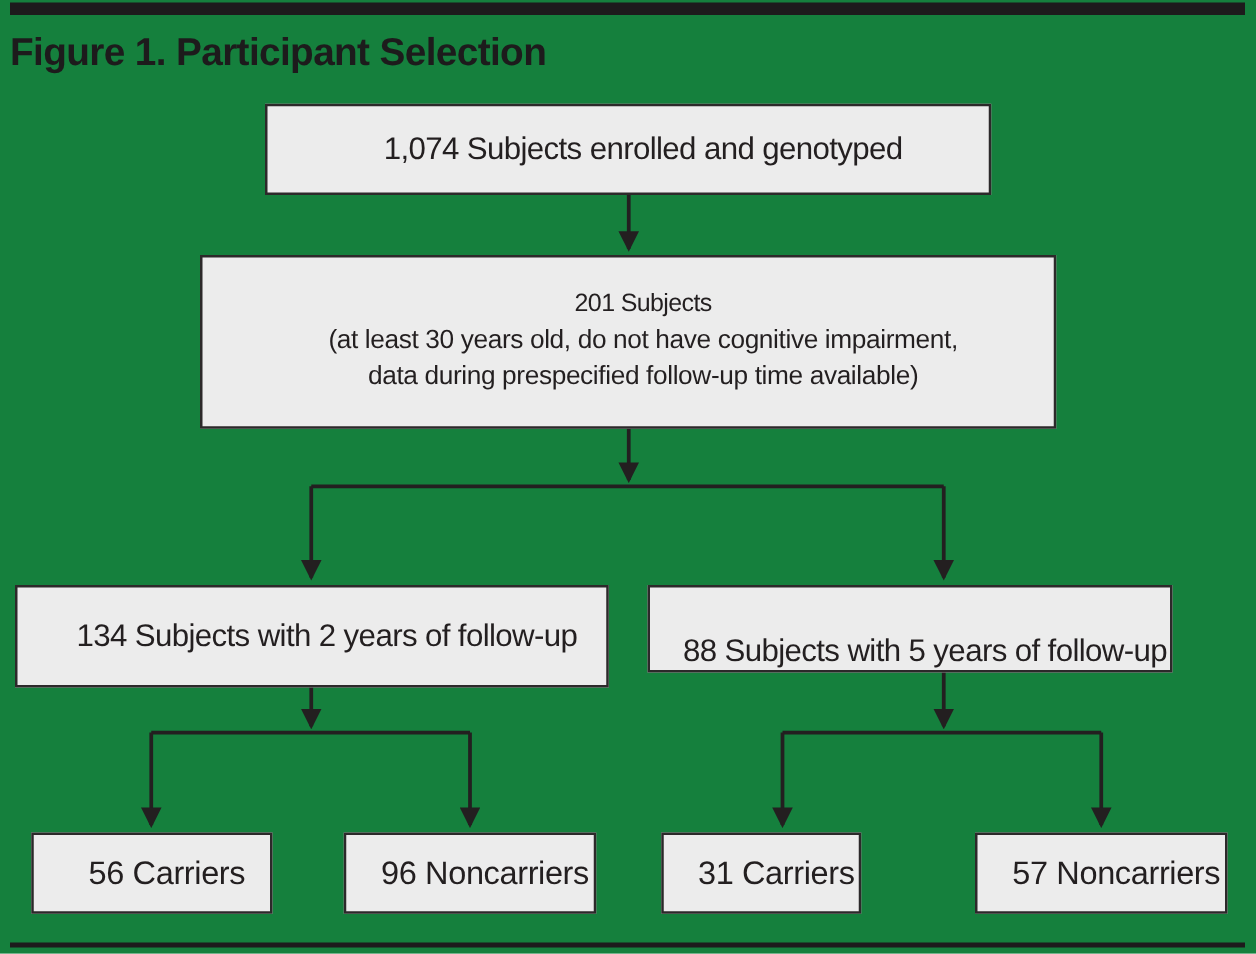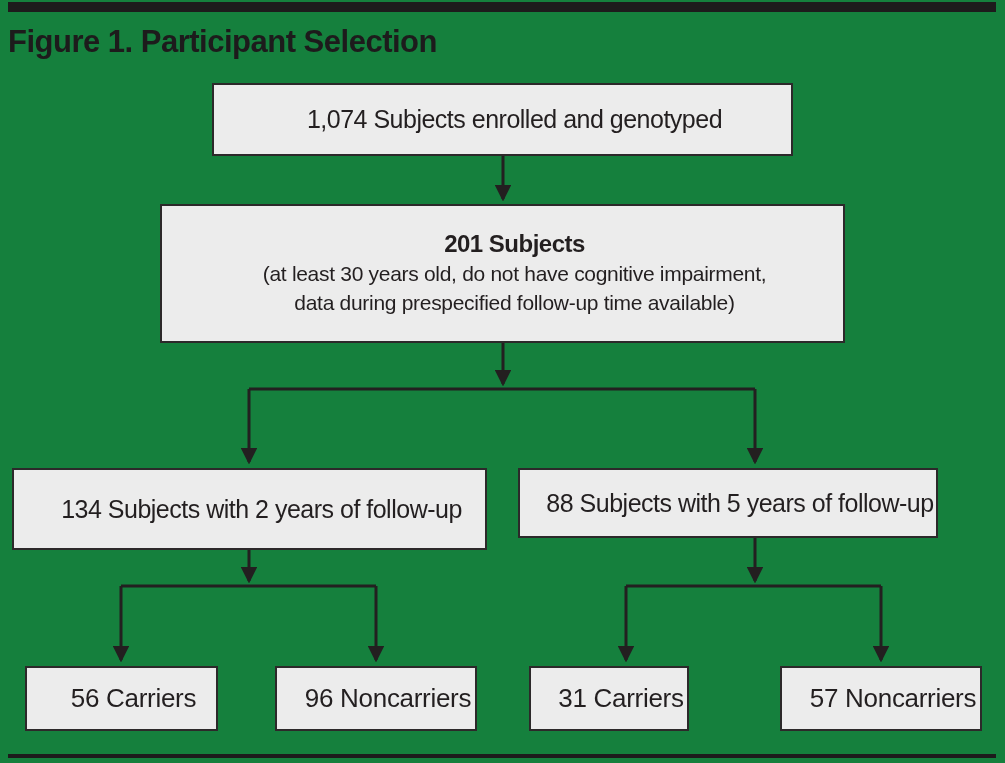--- a/index.html
+++ b/index.html
@@ -33,26 +33,26 @@
     display:flex;flex-direction:column;
     align-items:center;justify-content:center;
     text-align:center;line-height:1.15;padding-left:24px;
   }
   .node .lbl{font-size:25px;letter-spacing:-0.5px;white-space:nowrap;}
   .node .lbl.sm{font-size:26px;letter-spacing:-0.3px;}
   .node .sub{font-size:21px;letter-spacing:-0.3px;white-space:nowrap;line-height:1.35;}
   #n-enrolled {left:212px;top:83px;width:581px;height:73px;}
   #n-eligible {left:160px;top:204px;width:685px;height:139px;}
   #n-fu2      {left:12px; top:468px;width:475px;height:82px;}
-  #n-fu5      {left:518px;top:468px;width:420px;height:70px;}
+  #n-fu5      {left:518px;top:468px;width:420px;height:70px;justify-content:flex-end;}
   #n-car2     {left:25px; top:666px;width:193px;height:65px;}
   #n-non2     {left:275px;top:666px;width:202px;height:65px;}
   #n-car5     {left:529px;top:666px;width:160px;height:65px;}
   #n-non5     {left:780px;top:666px;width:202px;height:65px;}
-  #n-eligible .lbl{margin-bottom:3px;font-size:24px;font-weight:bold;}
+  #n-eligible .lbl{margin-bottom:3px;font-size:20px;}
   svg.connectors{position:absolute;left:0;top:0;width:1005px;height:763px;pointer-events:none;}
   svg.connectors path.ln{stroke:var(--line);stroke-width:3;fill:none;}
   svg.connectors .arrhead{fill:var(--line);}
 </style>
 </head>
 <body>
 
 <div class="figure-canvas">
 
   <div class="rule top"></div>

